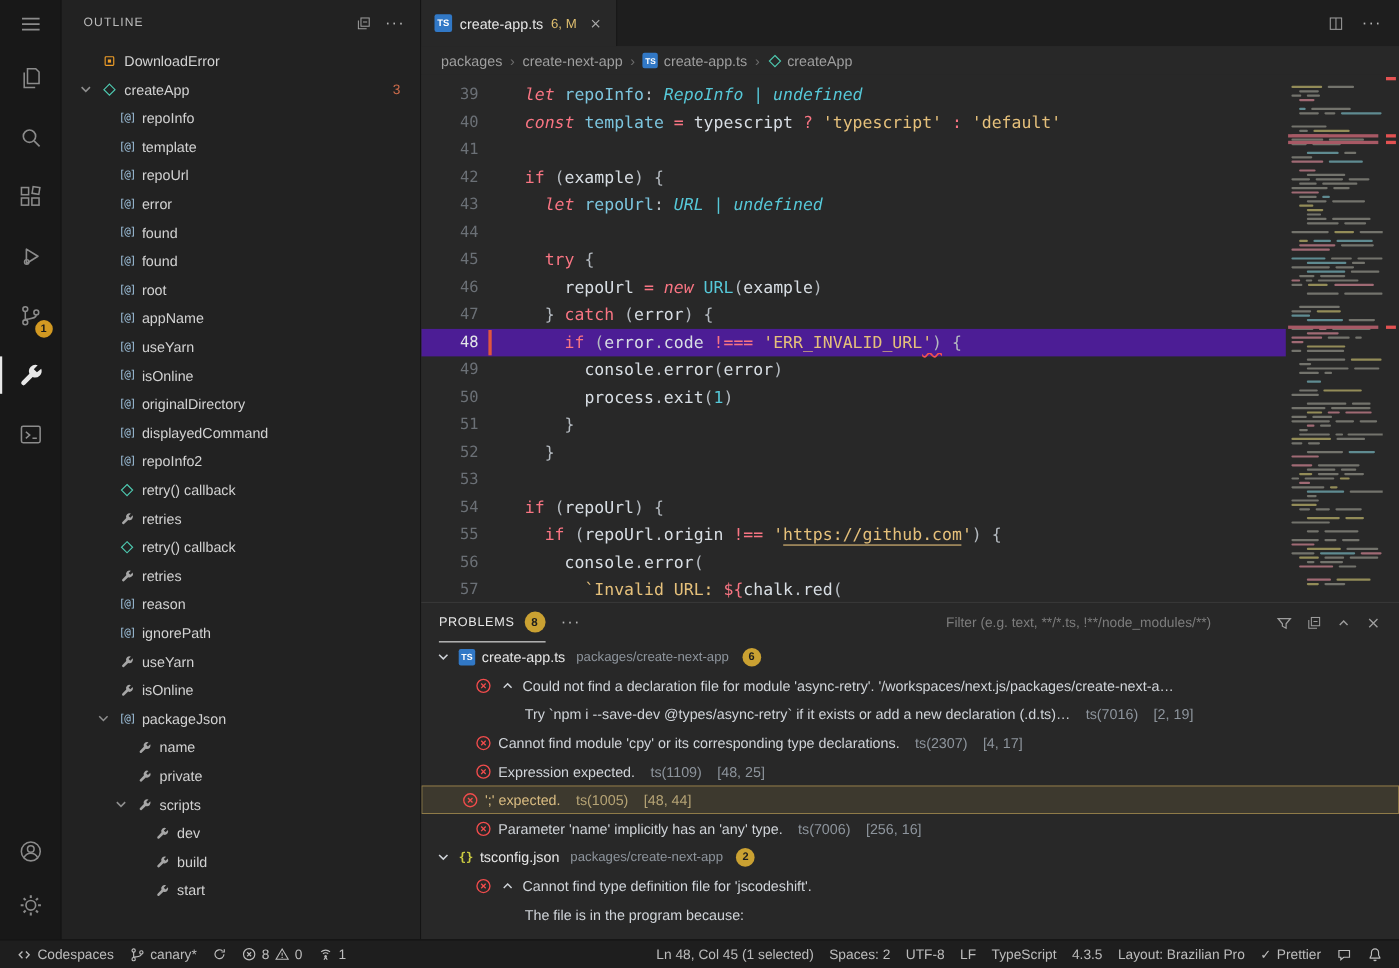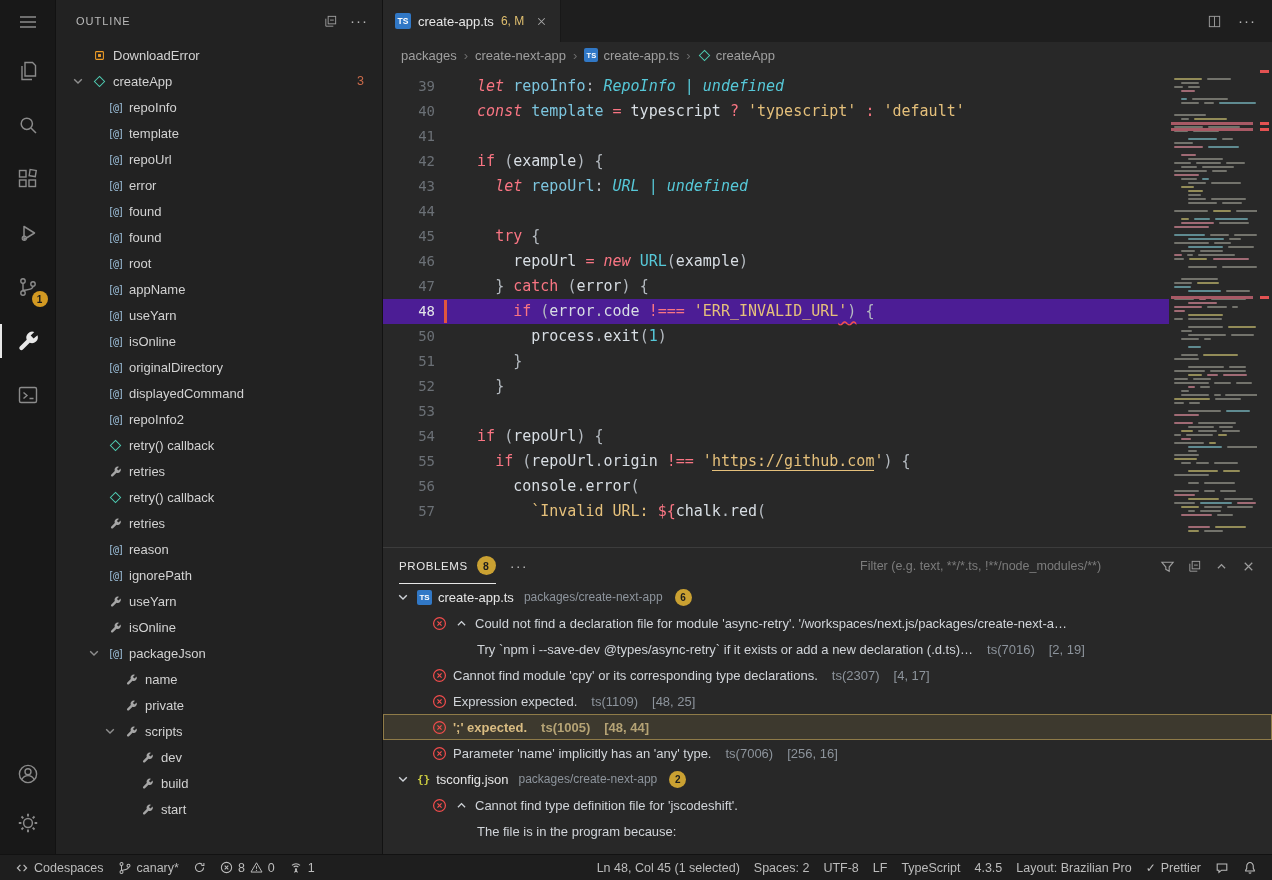--- a/index.html
+++ b/index.html
@@ -483,20 +483,21 @@
             <div class="code-line"><span class="gutter">39</span><span class="lmark"></span><span class="ltext"><span class="tk-pl">  </span><span class="tk-kwi">let</span><span class="tk-pl"> </span><span class="tk-vr">repoInfo</span><span class="tk-pu">:</span><span class="tk-pl"> </span><span class="tk-tyi">RepoInfo | undefined</span></span></div>
             <div class="code-line"><span class="gutter">40</span><span class="lmark"></span><span class="ltext"><span class="tk-pl">  </span><span class="tk-kwi">const</span><span class="tk-pl"> </span><span class="tk-vr">template</span><span class="tk-pl"> </span><span class="tk-op">=</span><span class="tk-pl"> </span><span class="tk-pl">typescript</span><span class="tk-pl"> </span><span class="tk-op">?</span><span class="tk-pl"> </span><span class="tk-st">'typescript'</span><span class="tk-pl"> </span><span class="tk-op">:</span><span class="tk-pl"> </span><span class="tk-st">'default'</span></span></div>
             <div class="code-line"><span class="gutter">41</span><span class="lmark"></span><span class="ltext"></span></div>
             <div class="code-line"><span class="gutter">42</span><span class="lmark"></span><span class="ltext"><span class="tk-pl">  </span><span class="tk-kw">if</span><span class="tk-pl"> </span><span class="tk-pu">(</span><span class="tk-pl">example</span><span class="tk-pu">)</span><span class="tk-pl"> </span><span class="tk-pu">{</span></span></div>
             <div class="code-line"><span class="gutter">43</span><span class="lmark"></span><span class="ltext"><span class="tk-pl">    </span><span class="tk-kwi">let</span><span class="tk-pl"> </span><span class="tk-vr">repoUrl</span><span class="tk-pu">:</span><span class="tk-pl"> </span><span class="tk-tyi">URL | undefined</span></span></div>
             <div class="code-line"><span class="gutter">44</span><span class="lmark"></span><span class="ltext"></span></div>
             <div class="code-line"><span class="gutter">45</span><span class="lmark"></span><span class="ltext"><span class="tk-pl">    </span><span class="tk-kw">try</span><span class="tk-pl"> </span><span class="tk-pu">{</span></span></div>
             <div class="code-line"><span class="gutter">46</span><span class="lmark"></span><span class="ltext"><span class="tk-pl">      </span><span class="tk-pl">repoUrl</span><span class="tk-pl"> </span><span class="tk-op">=</span><span class="tk-pl"> </span><span class="tk-kwi">new</span><span class="tk-pl"> </span><span class="tk-ty">URL</span><span class="tk-pu">(</span><span class="tk-pl">example</span><span class="tk-pu">)</span></span></div>
             <div class="code-line"><span class="gutter">47</span><span class="lmark"></span><span class="ltext"><span class="tk-pl">    </span><span class="tk-pu">}</span><span class="tk-pl"> </span><span class="tk-kw">catch</span><span class="tk-pl"> </span><span class="tk-pu">(</span><span class="tk-pl">error</span><span class="tk-pu">)</span><span class="tk-pl"> </span><span class="tk-pu">{</span></span></div>
             <div class="code-line current"><span class="gutter">48</span><span class="lmark"><span class="cursor-bar"></span></span><span class="ltext"><span class="tk-pl">      </span><span class="tk-kw">if</span><span class="tk-pl"> </span><span class="tk-pu">(</span><span class="tk-pl">error</span><span class="tk-pu">.</span><span class="tk-pl">code</span><span class="tk-pl"> </span><span class="tk-op">!===</span><span class="tk-pl"> </span><span class="tk-st">'ERR_INVALID_URL</span><span class="tk-st tk-sq">'</span><span class="tk-pu tk-sq">)</span><span class="tk-pl"> </span><span class="tk-pu">{</span></span></div>
+            <div class="code-line"><span class="gutter">49</span><span class="lmark"></span><span class="ltext"><span class="tk-pl">        </span><span class="tk-pl">console</span><span class="tk-pu">.</span><span class="tk-pl">error</span><span class="tk-pu">(</span><span class="tk-pl">error</span><span class="tk-pu">)</span></span></div>
             <div class="code-line"><span class="gutter">50</span><span class="lmark"></span><span class="ltext"><span class="tk-pl">        </span><span class="tk-pl">process</span><span class="tk-pu">.</span><span class="tk-pl">exit</span><span class="tk-pu">(</span><span class="tk-nu">1</span><span class="tk-pu">)</span></span></div>
             <div class="code-line"><span class="gutter">51</span><span class="lmark"></span><span class="ltext"><span class="tk-pl">      </span><span class="tk-pu">}</span></span></div>
             <div class="code-line"><span class="gutter">52</span><span class="lmark"></span><span class="ltext"><span class="tk-pl">    </span><span class="tk-pu">}</span></span></div>
             <div class="code-line"><span class="gutter">53</span><span class="lmark"></span><span class="ltext"></span></div>
             <div class="code-line"><span class="gutter">54</span><span class="lmark"></span><span class="ltext"><span class="tk-pl">  </span><span class="tk-kw">if</span><span class="tk-pl"> </span><span class="tk-pu">(</span><span class="tk-pl">repoUrl</span><span class="tk-pu">)</span><span class="tk-pl"> </span><span class="tk-pu">{</span></span></div>
             <div class="code-line"><span class="gutter">55</span><span class="lmark"></span><span class="ltext"><span class="tk-pl">    </span><span class="tk-kw">if</span><span class="tk-pl"> </span><span class="tk-pu">(</span><span class="tk-pl">repoUrl</span><span class="tk-pu">.</span><span class="tk-pl">origin</span><span class="tk-pl"> </span><span class="tk-op">!==</span><span class="tk-pl"> </span><span class="tk-st">'</span><span class="tk-stl">https://github.com</span><span class="tk-st">'</span><span class="tk-pu">)</span><span class="tk-pl"> </span><span class="tk-pu">{</span></span></div>
             <div class="code-line"><span class="gutter">56</span><span class="lmark"></span><span class="ltext"><span class="tk-pl">      </span><span class="tk-pl">console</span><span class="tk-pu">.</span><span class="tk-pl">error</span><span class="tk-pu">(</span></span></div>
             <div class="code-line"><span class="gutter">57</span><span class="lmark"></span><span class="ltext"><span class="tk-pl">        </span><span class="tk-st">`Invalid URL: </span><span class="tk-op">${</span><span class="tk-pl">chalk</span><span class="tk-pu">.</span><span class="tk-pl">red</span><span class="tk-pu">(</span></span></div>
           </div>
         <div class="minimap" id="minimap">
@@ -763,21 +764,21 @@
               <span class="picon red">
                 <svg width="15" height="15" viewBox="0 0 16 16">
                   <circle cx="8" cy="8" r="6.3" fill="none" stroke="currentColor" stroke-width="1.3"></circle>
                   <path d="M5.8 5.8l4.4 4.4M10.2 5.8l-4.4 4.4" stroke="currentColor" stroke-width="1.3"></path>
                 </svg>
               </span>
               <span class="pmsg">Expression expected.</span>
               <span class="pmeta">ts(1109)</span>
               <span class="pmeta">[48, 25]</span>
             </div>
-            <div class="prow selected" style="padding-left: 48px; font-weight: bold;">
+            <div class="prow selected" style="padding-left: 36px;">
               <span class="picon red">
                 <svg width="15" height="15" viewBox="0 0 16 16">
                   <circle cx="8" cy="8" r="6.3" fill="none" stroke="currentColor" stroke-width="1.3"></circle>
                   <path d="M5.8 5.8l4.4 4.4M10.2 5.8l-4.4 4.4" stroke="currentColor" stroke-width="1.3"></path>
                 </svg>
               </span>
               <span class="pmsg">';' expected.</span>
               <span class="pmeta">ts(1005)</span>
               <span class="pmeta">[48, 44]</span>
             </div>

